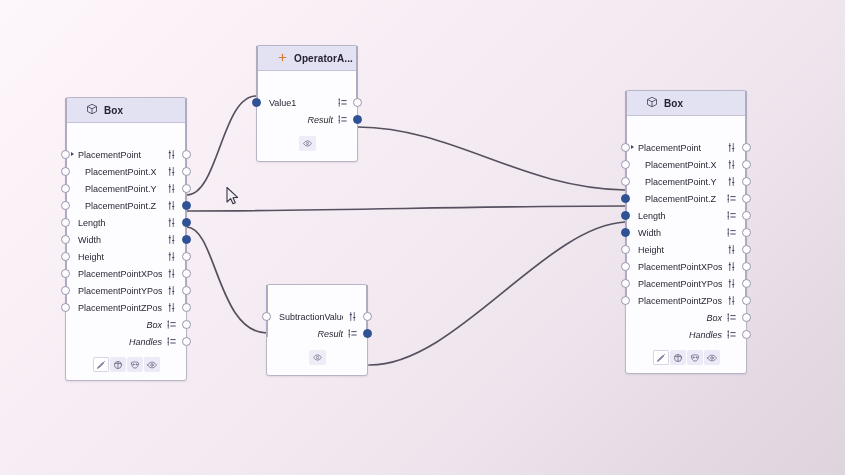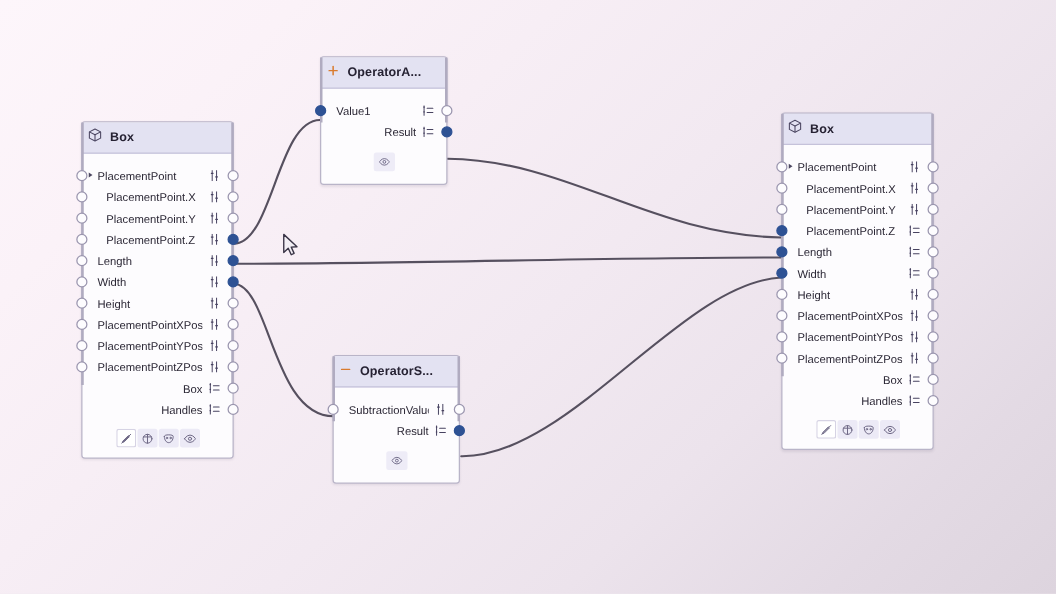--- a/index.html
+++ b/index.html
@@ -45,46 +45,46 @@
     border-radius: 3px;
     box-shadow: 0 1px 2px rgba(60,50,80,0.10);
     box-sizing: border-box;
   }
   .node-header {
     display: flex;
     align-items: center;
     gap: 6px;
     background: #e3e2f2;
     border-bottom: 1px solid #c5c2da;
-    padding: 0 4px;
+    padding: 0 20px;
     height: 25px;
     box-sizing: border-box;
   }
   .node-title {
     font-size: 10px;
     color: #262233;
     font-weight: bold;
     letter-spacing: .1px;
     white-space: nowrap;
   }
   .hdr-icon { flex: 0 0 auto; display: block; }
   .node-body {
-    padding: 9px 0 0 0;
+    padding: 23px 0 0 0;
   }
   
   .row {
     position: relative;
     display: flex;
     align-items: center;
     height: 17px;
     font-size: 9px;
     color: #2b2735;
     white-space: nowrap;
   }
-  .row.out-only { justify-content: flex-end; }
+  .row.out-only { justify-content: flex-end; font-style: italic; }
   .row-label {
     padding-left: 12px;
     flex: 1 1 auto;
     overflow: hidden;
   }
   .row-label.indent { padding-left: 19px; }
   .row-label.right { text-align: right; padding-right: 0; flex: 1 1 auto; }
   .row-glyph {
     flex: 0 0 auto;
     margin-right: 9px;
@@ -592,28 +592,20 @@
       <span class="eye-btn">
         <svg width="9" height="9" viewBox="0 0 24 24" fill="none" stroke="#6d6785" stroke-width="2">
           <path d="M1.5 12S5.5 5 12 5s10.5 7 10.5 7-4 7-10.5 7S1.5 12 1.5 12z"></path>
           <circle cx="12" cy="12" r="3"></circle>
         </svg>
       </span>
     </div>
   </div>
 
   <div class="node" id="node-operator-subtract" style="left:266px; top:284px; width:102px;">
-    <div class="node-header">
-      <span class="hdr-icon">
-        <svg width="11" height="11" viewBox="0 0 24 24" fill="none" stroke="#d97b2e" stroke-width="2.6" stroke-linecap="round">
-          <path d="M5 12h14"></path>
-        </svg>
-      </span>
-      <span class="node-title">OperatorS...</span>
-    </div>
     <div class="node-body">
       <div class="port-rail left" style="top:0; height:52px;"></div>
       <div class="port-rail right" style="top:0; height:52px;"></div>
       <div>
           <div class="row">
             <span class="port left"></span>
             <span class="row-label">SubtractionValue</span>
             <svg width="11" height="11" viewBox="0 0 22 22" class="row-glyph">
               <path d="M7.5 3v16" stroke="#474260" stroke-width="1.6" fill="none" stroke-linecap="round"></path>
               <path d="M14.5 3v16" stroke="#474260" stroke-width="1.6" fill="none" stroke-linecap="round"></path>

